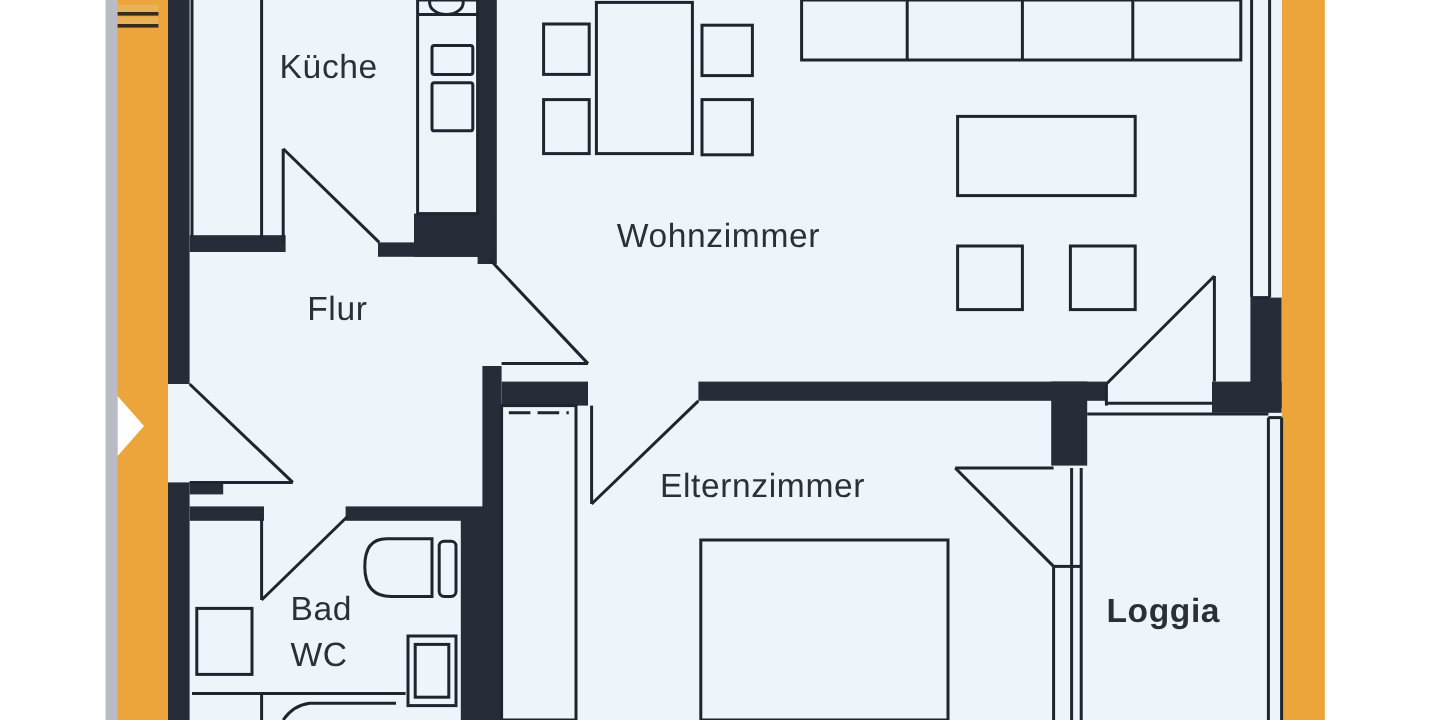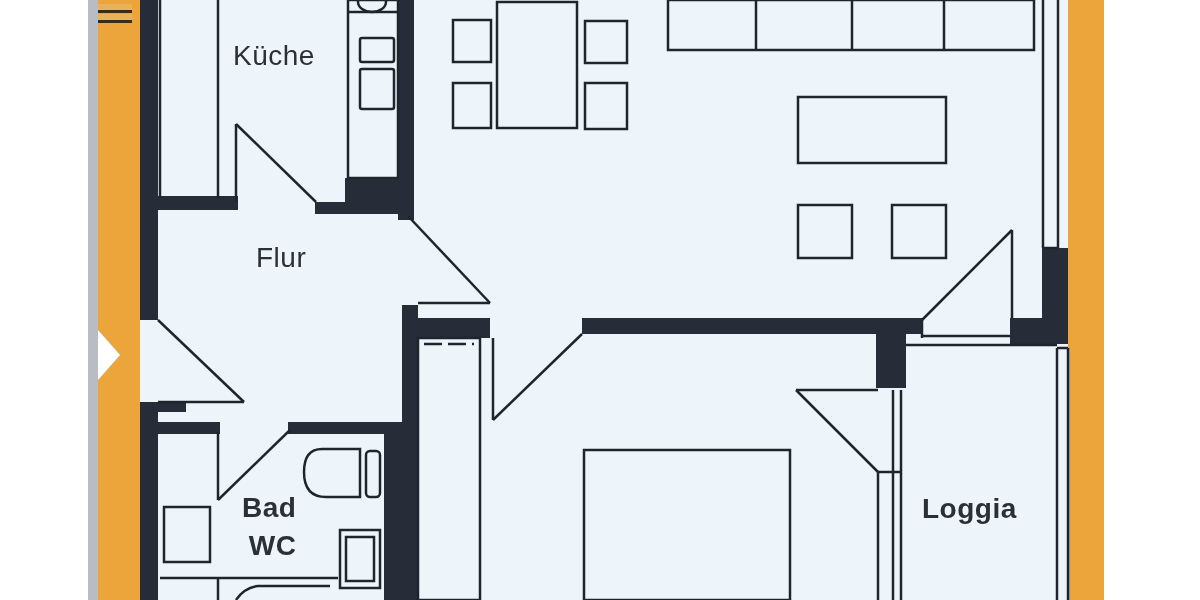--- a/index.html
+++ b/index.html
@@ -34,23 +34,22 @@
     .room-label {
       position: absolute;
       font-family: "Liberation Sans", sans-serif;
       font-size: 28px;
       color: #2b3038;
       letter-spacing: 0.5px;
       white-space: nowrap;
       line-height: 1;
     }
     .bad-label {
-      text-align: right;
+      text-align: left;
       line-height: 38px;
-      font-weight: bold;
     }
   </style>
 </head>
 <body>
 
 <div class="canvas">
   <div class="scan-edge"></div>
 
   <svg class="plan" width="1200" height="600" viewBox="0 0 1200 600">
 
@@ -172,19 +171,21 @@
       <rect x="340" y="530" width="40" height="58"></rect>
       <rect x="346" y="537" width="28" height="44"></rect>
 
       <line x1="160" y1="578" x2="338" y2="578"></line>
       <line x1="218" y1="578" x2="218" y2="600"></line>
       <path d="M 236 600 Q 244 588 258 586 L 330 586"></path>
     </g>
   </svg>
 
   <div class="room-label" style="left:233px; top:42px;">Küche</div>
+  <div class="room-label" style="left:514px; top:183px;">Wohnzimmer</div>
   <div class="room-label" style="left:256px; top:244px;">Flur</div>
+  <div class="room-label" style="left:550px; top:391px;">Elternzimmer</div>
   <div class="room-label bad-label" style="left:242px; top:489px;">
     <div>Bad</div>
     <div>WC</div>
   </div>
   <div class="room-label" style="left:922px; top:495px;font-weight:bold;">Loggia</div>
 </div>
 
 </body></html>

